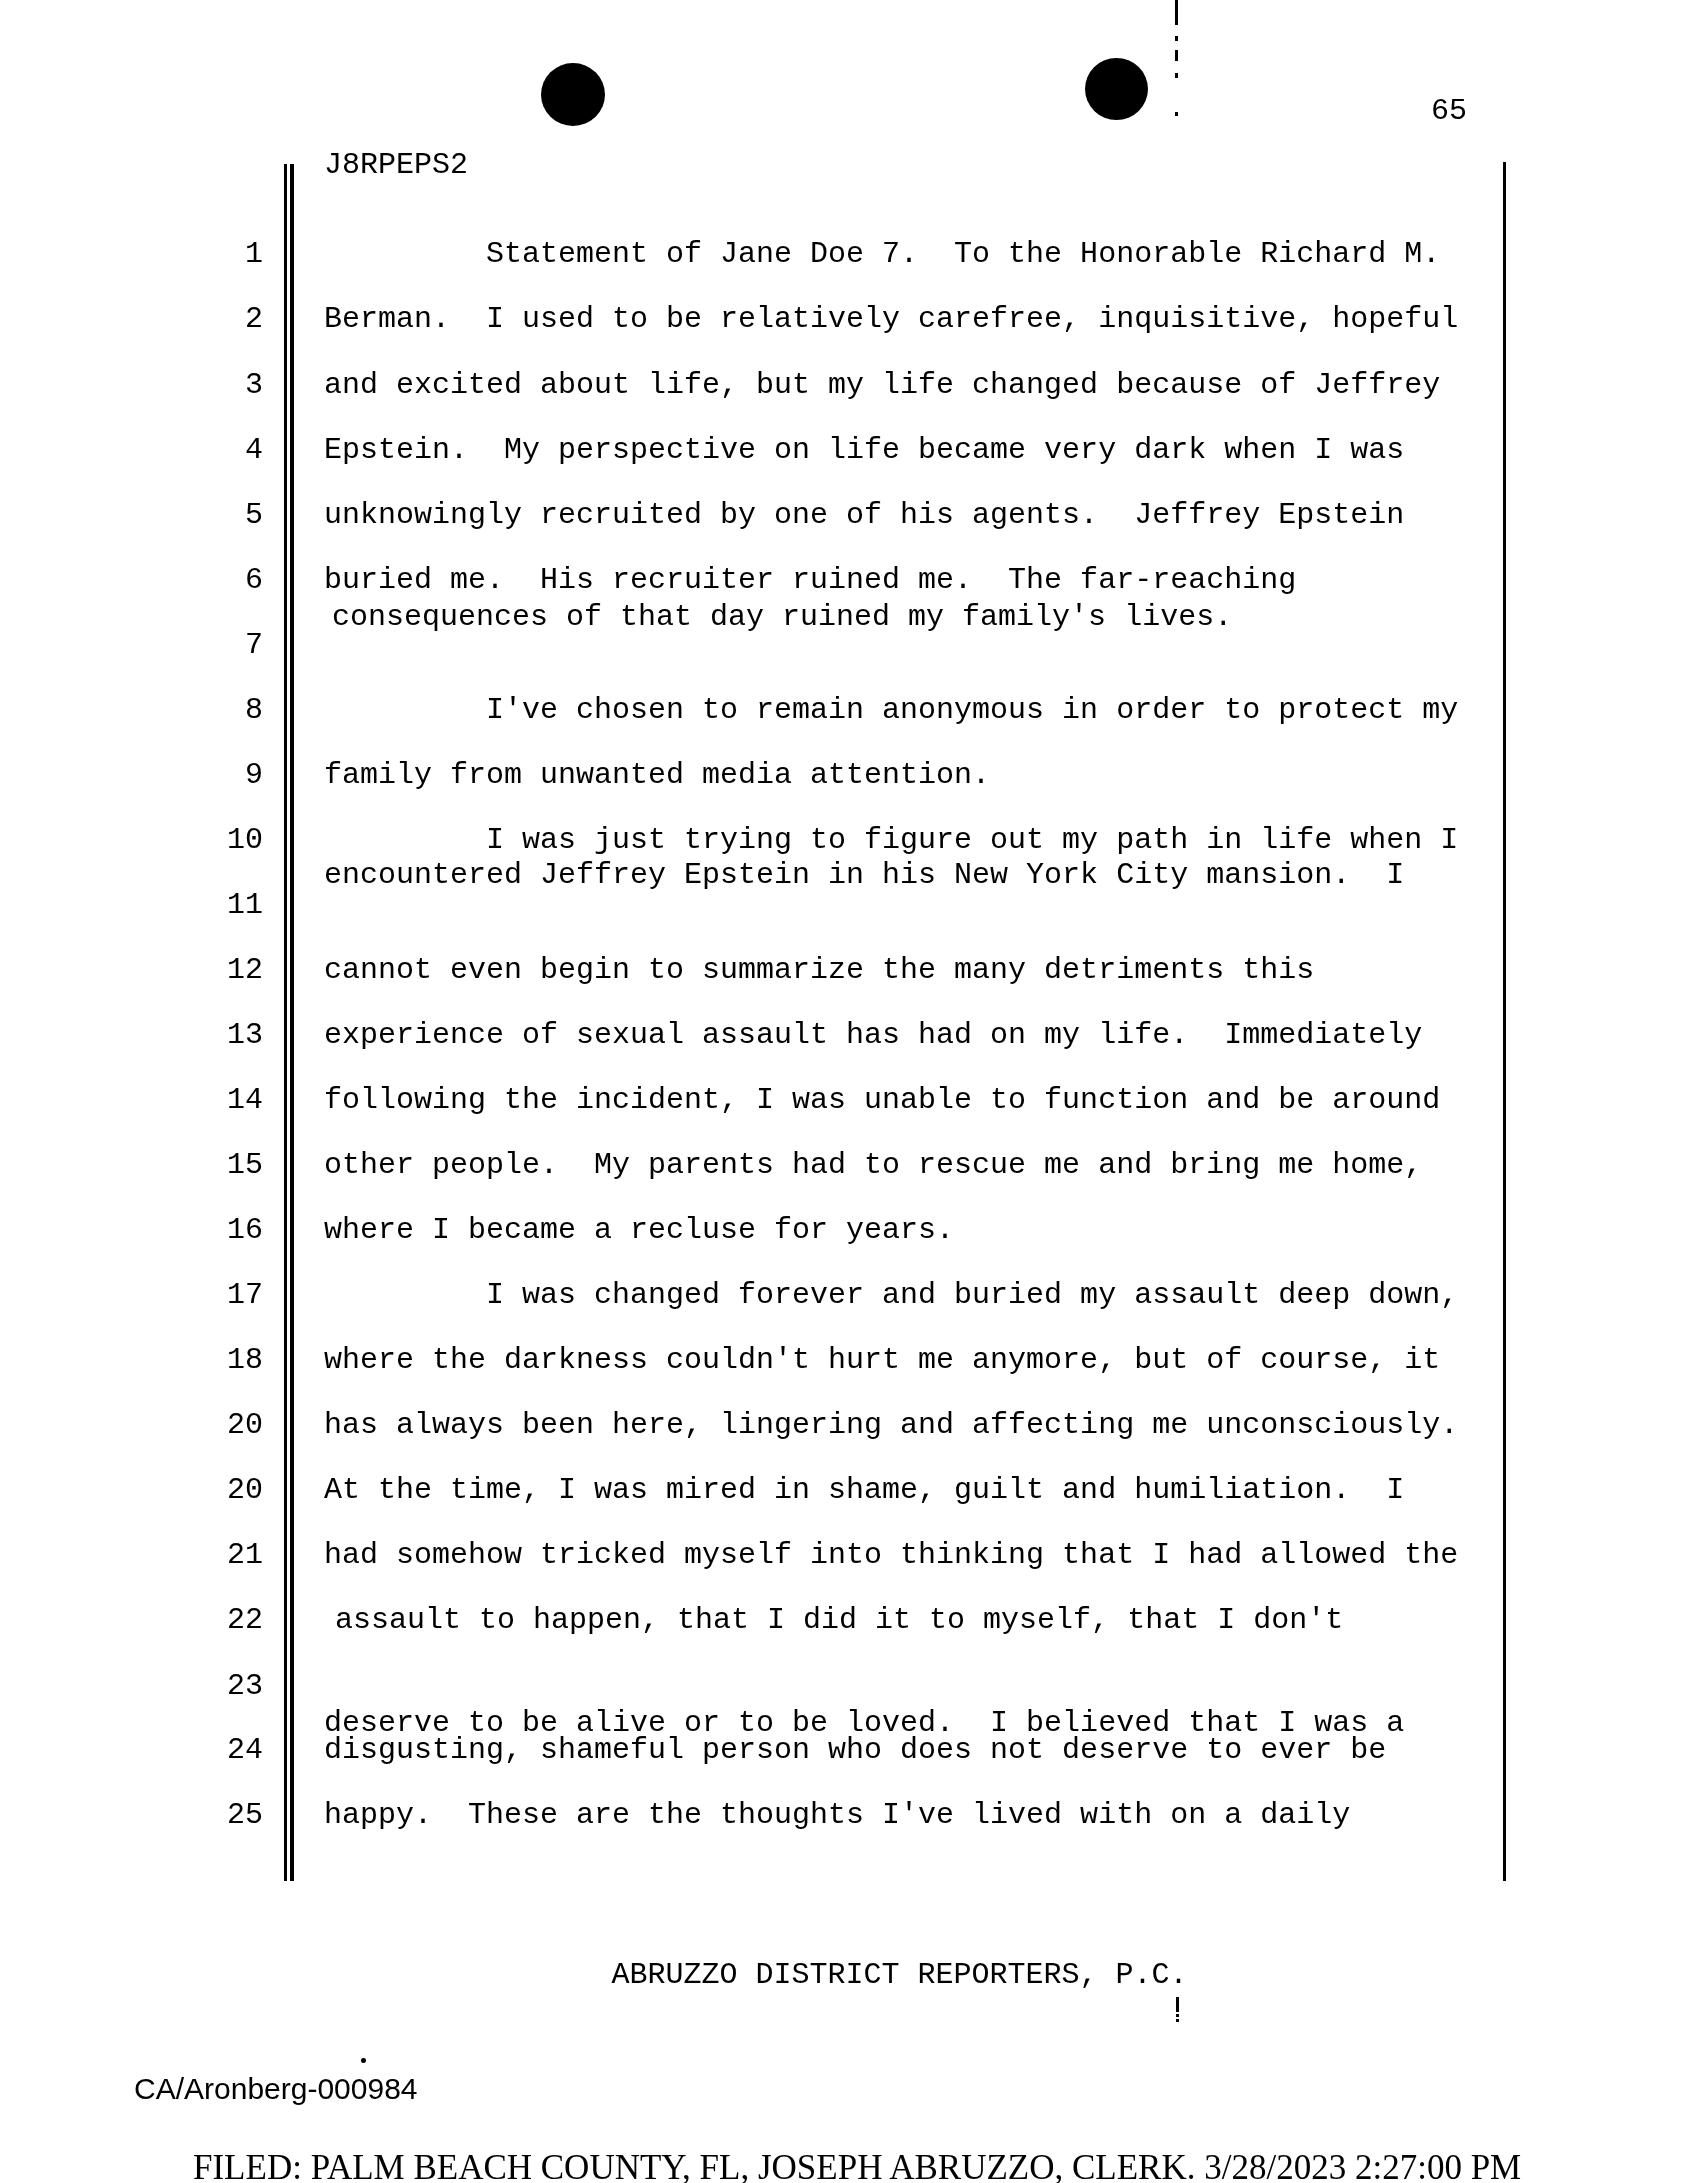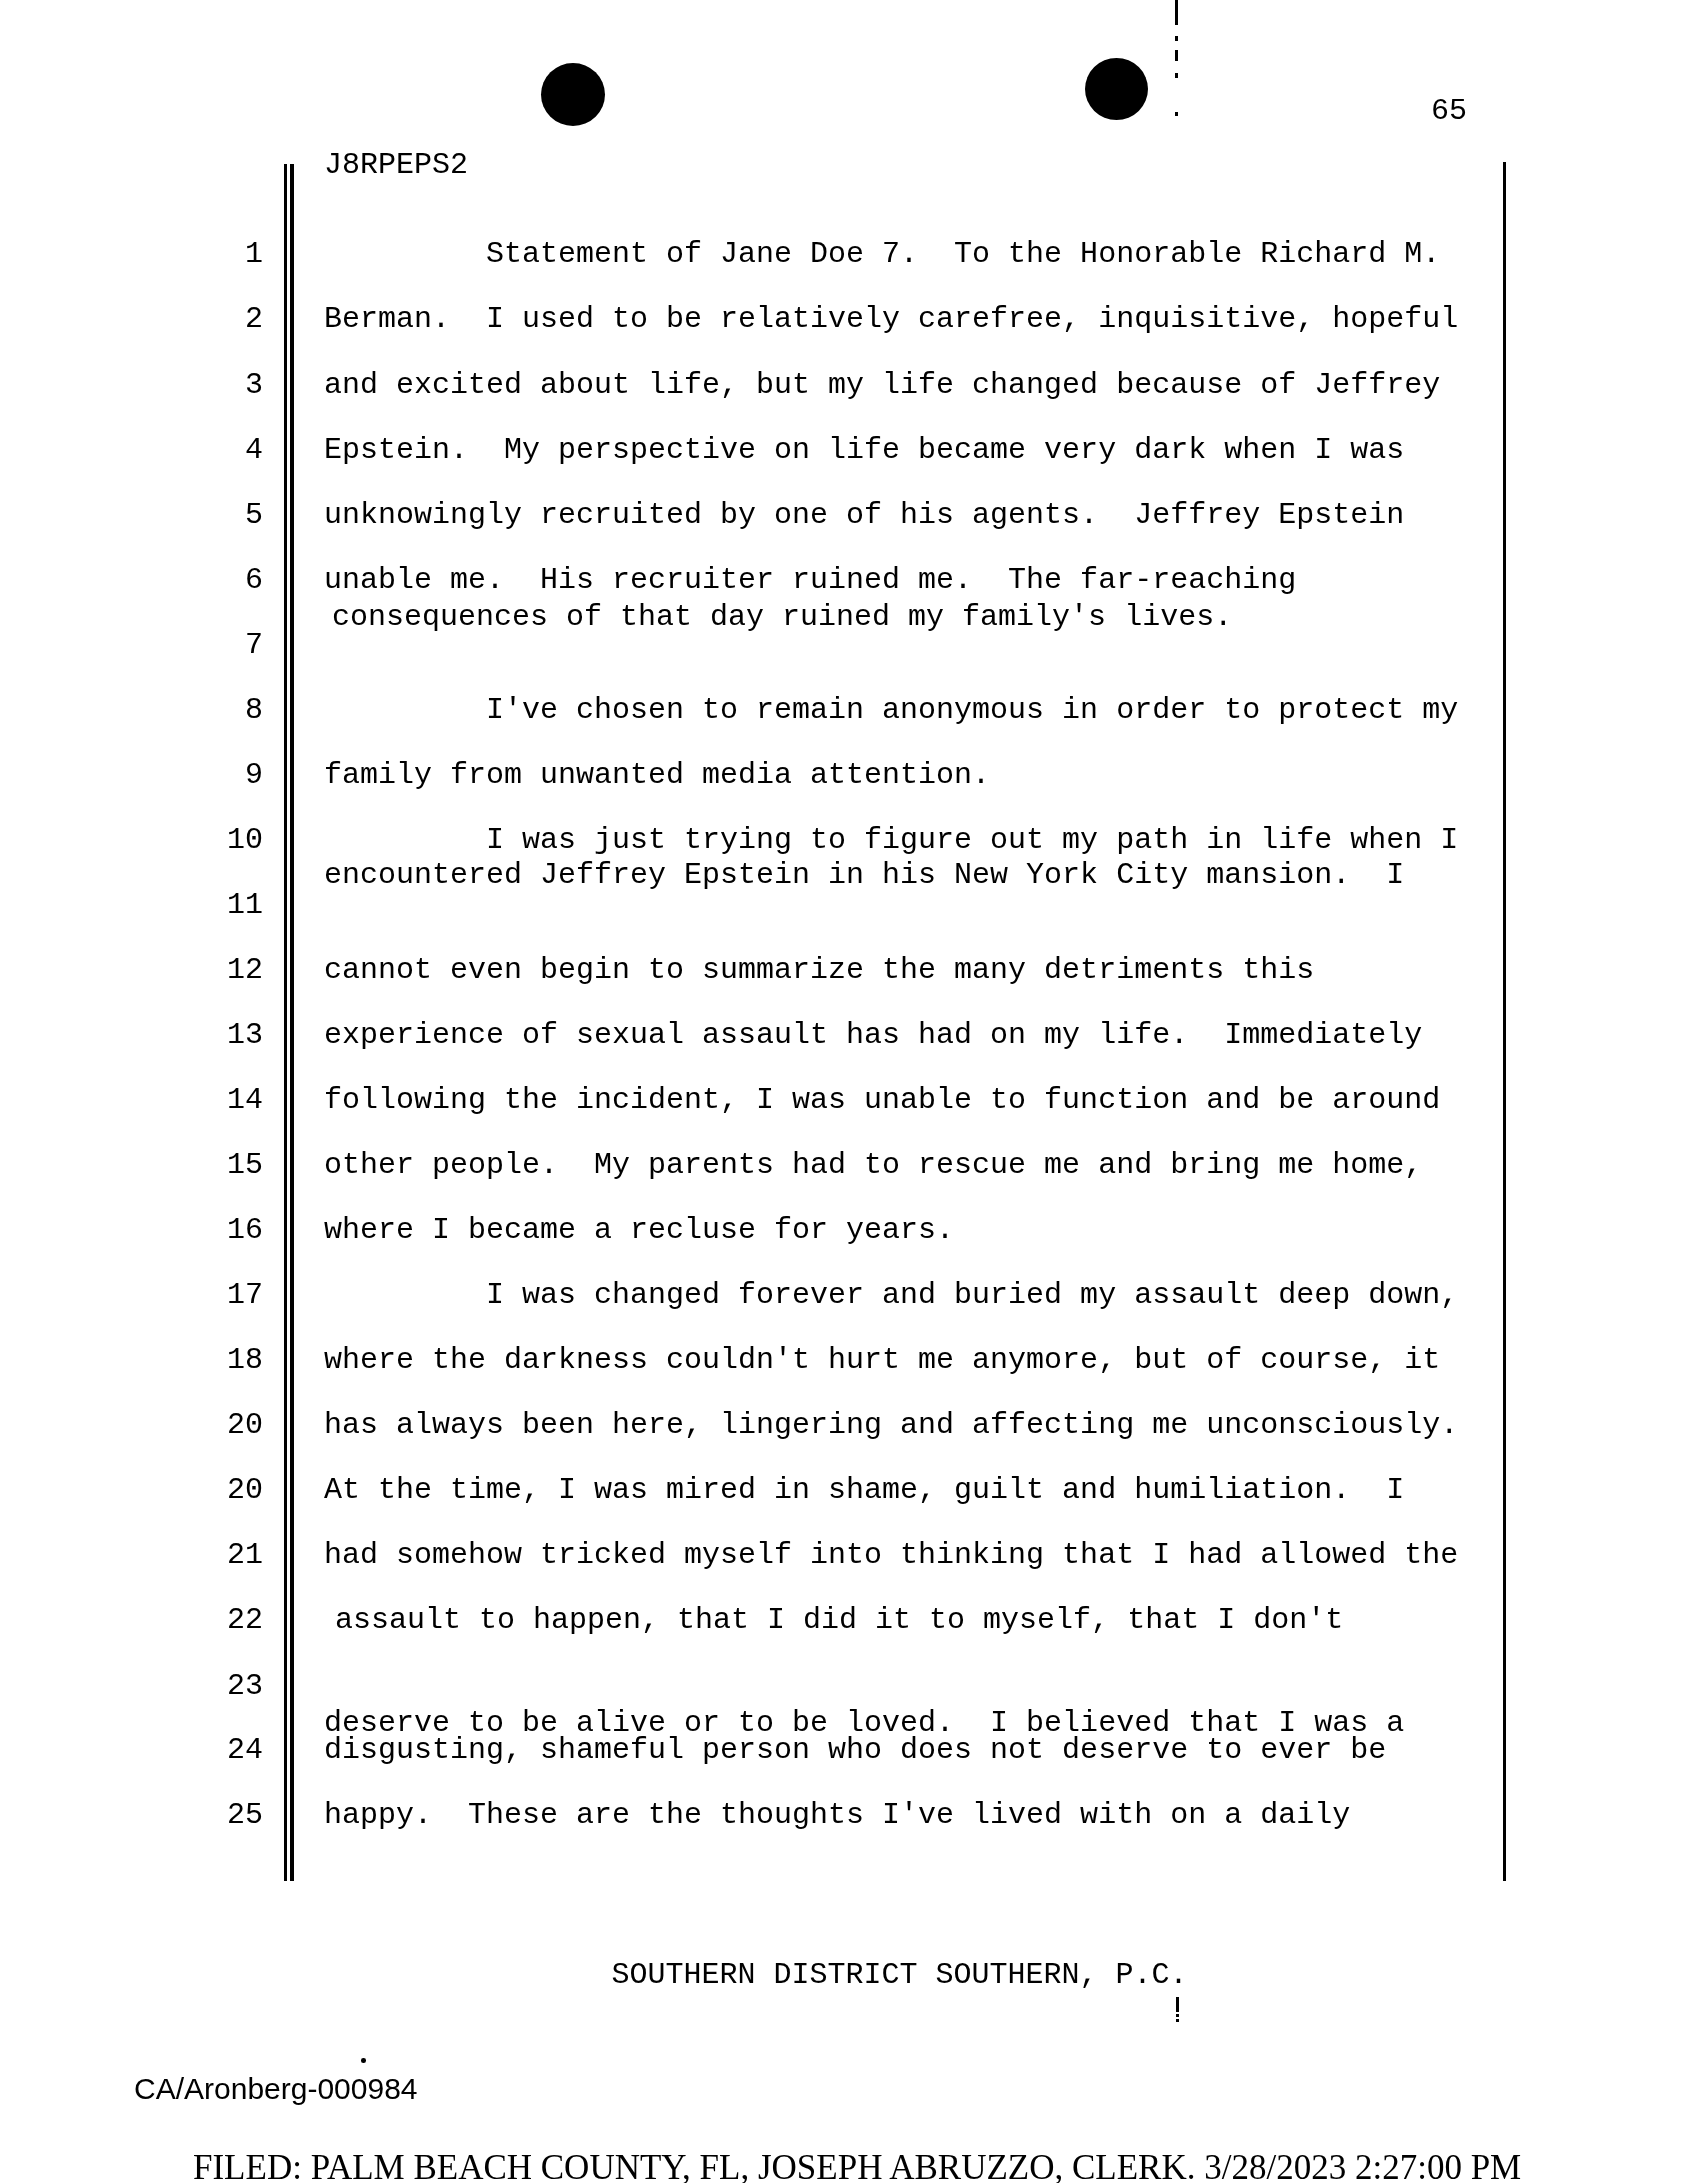--- a/index.html
+++ b/index.html
@@ -77,21 +77,21 @@
       <div class="line-text" style="top: 239px;">         Statement of Jane Doe 7.  To the Honorable Richard M.</div>
       <div class="line-num" style="top: 304px;">2</div>
       <div class="line-text" style="top: 304px;">Berman.  I used to be relatively carefree, inquisitive, hopeful</div>
       <div class="line-num" style="top: 370px;">3</div>
       <div class="line-text" style="top: 370px;">and excited about life, but my life changed because of Jeffrey</div>
       <div class="line-num" style="top: 435px;">4</div>
       <div class="line-text" style="top: 435px;">Epstein.  My perspective on life became very dark when I was</div>
       <div class="line-num" style="top: 500px;">5</div>
       <div class="line-text" style="top: 500px;">unknowingly recruited by one of his agents.  Jeffrey Epstein</div>
       <div class="line-num" style="top: 565px;">6</div>
-      <div class="line-text" style="top: 565px;">unable me.  His recruiter ruined me.  The far-reaching</div>
+      <div class="line-text" style="top: 565px;">buried me.  His recruiter ruined me.  The far-reaching</div>
       <div class="line-num" style="top: 630px;">7</div>
       <div class="line-text" style="top: 602px; margin-left: 8px;">consequences of that day ruined my family's lives.</div>
       <div class="line-num" style="top: 695px;">8</div>
       <div class="line-text" style="top: 695px;">         I've chosen to remain anonymous in order to protect my</div>
       <div class="line-num" style="top: 760px;">9</div>
       <div class="line-text" style="top: 760px;">family from unwanted media attention.</div>
       <div class="line-num" style="top: 825px;">10</div>
       <div class="line-text" style="top: 825px;">         I was just trying to figure out my path in life when I</div>
       <div class="line-num" style="top: 890px;">11</div>
       <div class="line-text" style="top: 860px;">encountered Jeffrey Epstein in his New York City mansion.  I</div>
@@ -119,21 +119,21 @@
       <div class="line-text" style="top: 1605px; margin-left: 11px;">assault to happen, that I did it to myself, that I don't</div>
       <div class="line-num" style="top: 1671px;">23</div>
       <div class="line-text" style="top: 1708px;">deserve to be alive or to be loved.  I believed that I was a</div>
       <div class="line-num" style="top: 1735px;">24</div>
       <div class="line-text" style="top: 1735px;">disgusting, shameful person who does not deserve to ever be</div>
       <div class="line-num" style="top: 1800px;">25</div>
       <div class="line-text" style="top: 1800px;">happy.  These are the thoughts I've lived with on a daily</div>
     </div>
 
   <div id="footer">
-    <div>SOUTHERN DISTRICT SOUTHERN, P.C.</div>
+    <div>ABRUZZO DISTRICT REPORTERS, P.C.</div>
   </div>
 
   <div class="artifact" style="left:1176px;top:1997px;width:2.6px;height:14.6px"></div>
   <div class="artifact" style="left:1176px;top:2014px;width:2.6px;height:3.3px"></div>
   <div class="artifact" style="left:1176px;top:2019px;width:2.6px;height:3.3px"></div>
   <div class="artifact" style="left:361px;top:2058px;width:4.6px;height:4.6px;border-radius:50%"></div>
 
   <div id="bates">CA/Aronberg-000984</div>
   <div id="filed">FILED: PALM BEACH COUNTY, FL, JOSEPH ABRUZZO, CLERK. 3/28/2023 2:27:00 PM</div>
 

